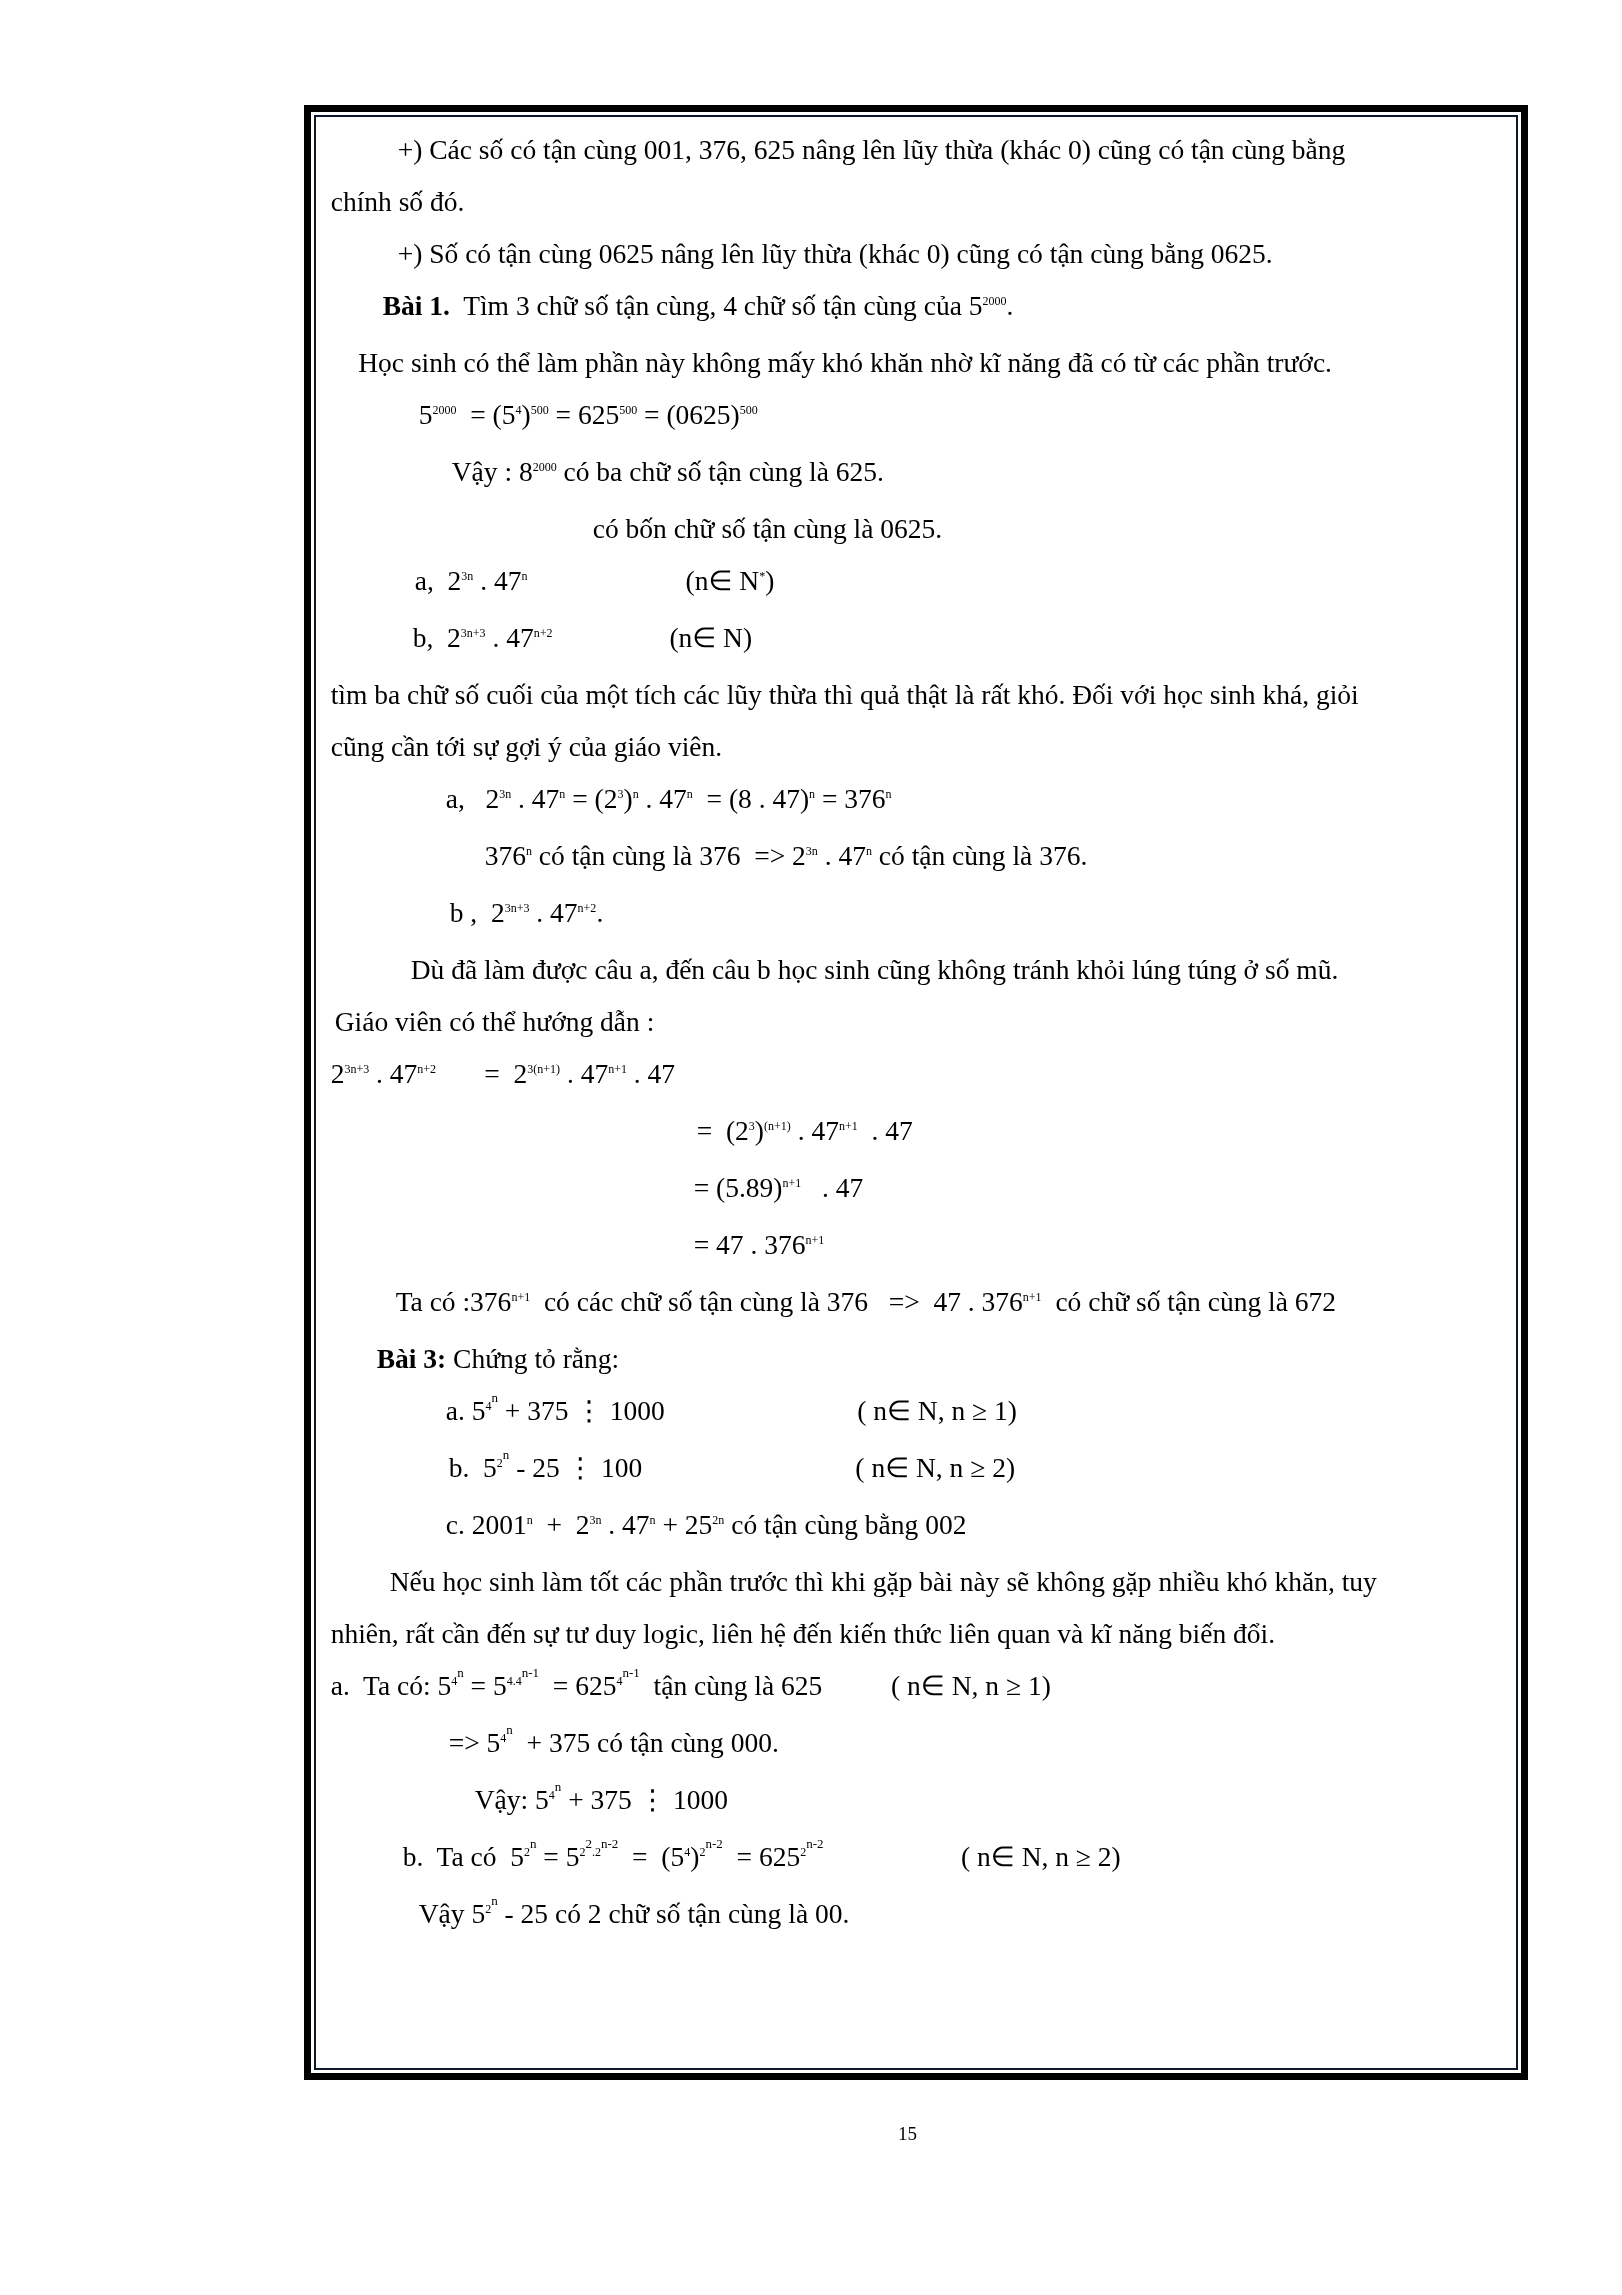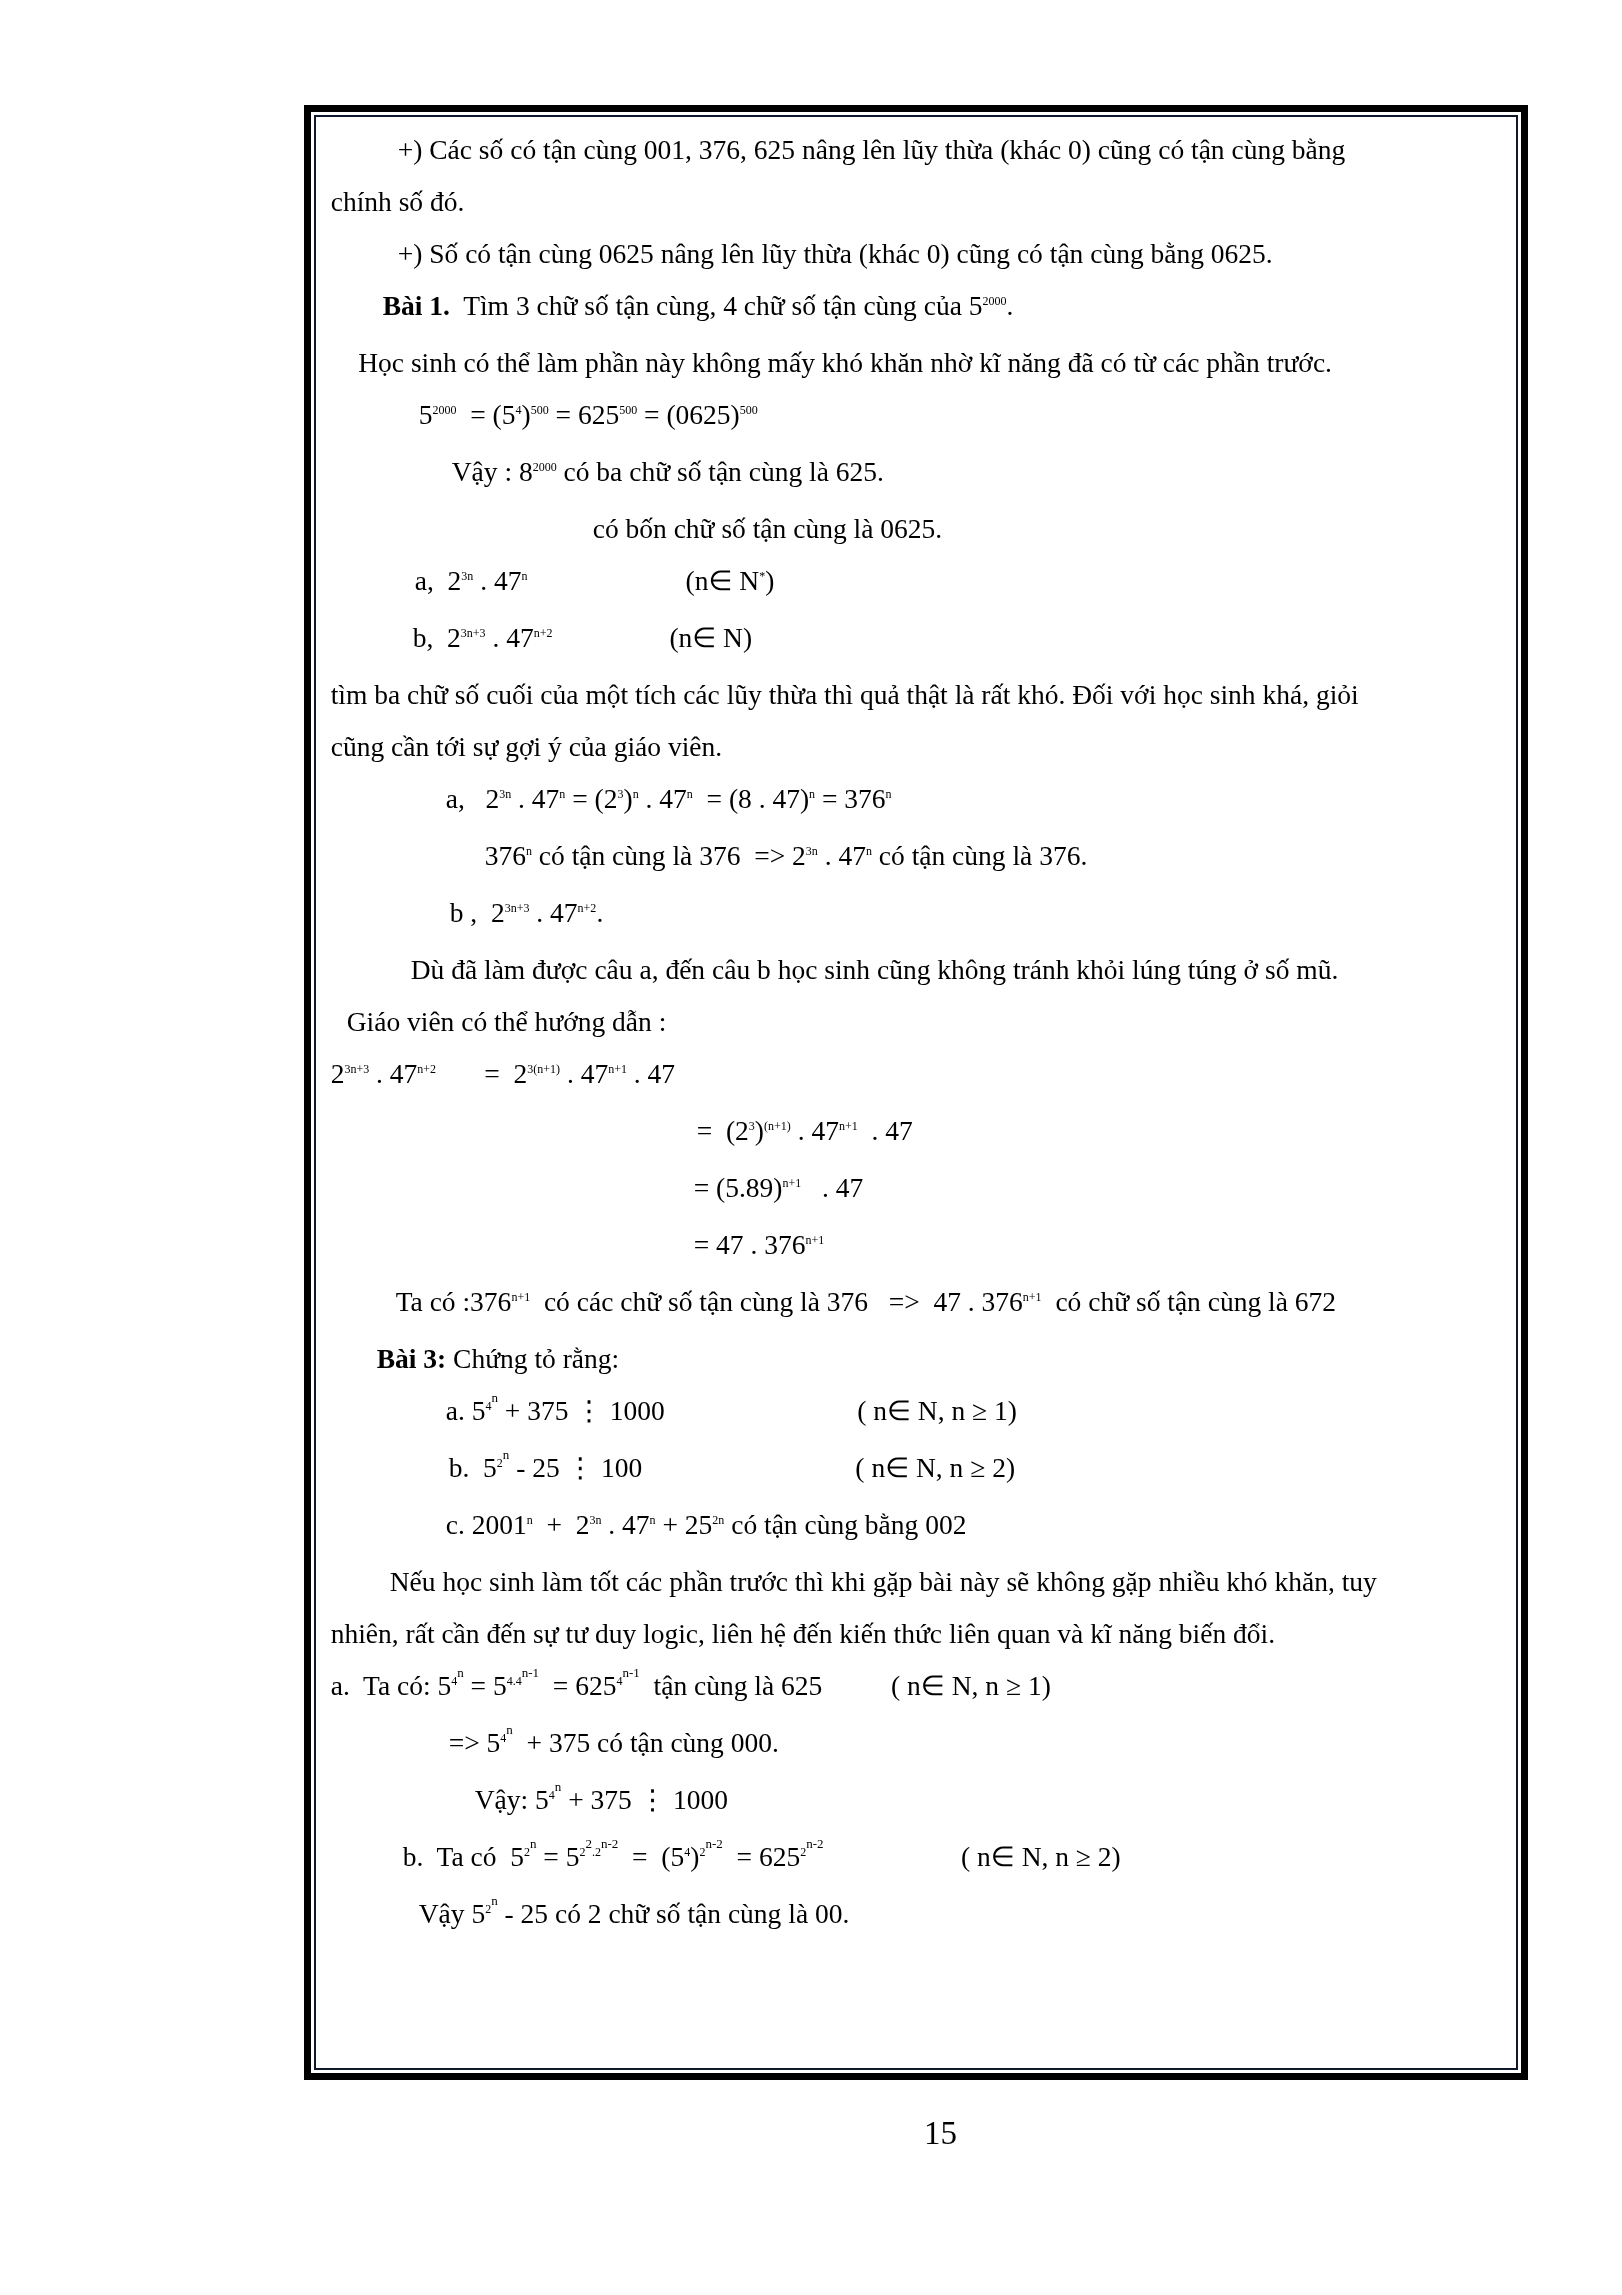--- a/index.html
+++ b/index.html
@@ -28,22 +28,22 @@
   }
   .line{
     font-size:27.5px;
     line-height:52px;
     white-space:pre;
   }
   .sg-b{font-weight:bold;}
   .sg-s{font-size:12px;position:relative;top:-9.8px;}
   .sg-ss{font-size:13px;position:relative;top:-17.7px;}
   .pageno{
-    position:absolute;left:924px;top:2118px;
-    font-size:33px;line-height:31px;
+    position:absolute;left:898px;top:2118px;
+    font-size:19px;line-height:31px;
   }
 </style>
 </head>
 <body>
 
 <div class="page">
 
   <div class="frame">
     <div class="frame-inner">
       <div class="line" style="margin-left:67px"><span>+) Các số có tận cùng 001, 376, 625 nâng lên lũy thừa (khác 0) cũng có tận cùng bằng</span></div>
@@ -55,21 +55,21 @@
       <div class="line" style="margin-left:121px"><span>Vậy : 8</span><span class="sg-s">2000</span><span> có ba chữ số tận cùng là 625.</span></div>
       <div class="line" style="margin-left:262px"><span>có bốn chữ số tận cùng là 0625.</span></div>
       <div class="line" style="margin-left:84px"><span>a,  2</span><span class="sg-s">3n</span><span> . 47</span><span class="sg-s">n</span><span>                       (n∈ N</span><span class="sg-s">*</span><span>)</span></div>
       <div class="line" style="margin-left:82px"><span>b,  2</span><span class="sg-s">3n+3</span><span> . 47</span><span class="sg-s">n+2</span><span>                 (n∈ N)</span></div>
       <div class="line" style="margin-left:0"><span>tìm ba chữ số cuối của một tích các lũy thừa thì quả thật là rất khó. Đối với học sinh khá, giỏi</span></div>
       <div class="line" style="margin-left:0"><span>cũng cần tới sự gợi ý của giáo viên.</span></div>
       <div class="line" style="margin-left:115px"><span>a,   2</span><span class="sg-s">3n</span><span> . 47</span><span class="sg-s">n</span><span> = (2</span><span class="sg-s">3</span><span>)</span><span class="sg-s">n</span><span> . 47</span><span class="sg-s">n</span><span>  = (8 . 47)</span><span class="sg-s">n</span><span> = 376</span><span class="sg-s">n</span></div>
       <div class="line" style="margin-left:154px"><span>376</span><span class="sg-s">n</span><span> có tận cùng là 376  =&gt; 2</span><span class="sg-s">3n</span><span> . 47</span><span class="sg-s">n</span><span> có tận cùng là 376.</span></div>
       <div class="line" style="margin-left:119px"><span>b ,  2</span><span class="sg-s">3n+3</span><span> . 47</span><span class="sg-s">n+2</span><span>.</span></div>
       <div class="line" style="margin-left:80px"><span>Dù đã làm được câu a, đến câu b học sinh cũng không tránh khỏi lúng túng ở số mũ.</span></div>
-      <div class="line" style="margin-left:16px"><span>Giáo viên có thể hướng dẫn :</span></div>
+      <div class="line" style="margin-left:4px"><span>Giáo viên có thể hướng dẫn :</span></div>
       <div class="line" style=""><span>2</span><span class="sg-s">3n+3</span><span> . 47</span><span class="sg-s">n+2</span><span>       =  2</span><span class="sg-s">3(n+1)</span><span> . 47</span><span class="sg-s">n+1</span><span> . 47</span></div>
       <div class="line" style="margin-left:366px"><span>=  (2</span><span class="sg-s">3</span><span>)</span><span class="sg-s">(n+1)</span><span> . 47</span><span class="sg-s">n+1</span><span>  . 47</span></div>
       <div class="line" style="margin-left:363px"><span>= (5.89)</span><span class="sg-s">n+1</span><span>   . 47</span></div>
       <div class="line" style="margin-left:363px"><span>= 47 . 376</span><span class="sg-s">n+1</span></div>
       <div class="line" style="margin-left:65px"><span>Ta có :376</span><span class="sg-s">n+1</span><span>  có các chữ số tận cùng là 376   =&gt;  47 . 376</span><span class="sg-s">n+1</span><span>  có chữ số tận cùng là 672</span></div>
       <div class="line" style="margin-left:46px"><span class="sg-b">Bài 3:</span><span> Chứng tỏ rằng:</span></div>
       <div class="line" style="margin-left:115px"><span>a. 5</span><span class="sg-s">4</span><span class="sg-ss">n</span><span> + 375 ⋮ 1000                            ( n∈ N, n ≥ 1)</span></div>
       <div class="line" style="margin-left:118px"><span>b.  5</span><span class="sg-s">2</span><span class="sg-ss">n</span><span> - 25 ⋮ 100                               ( n∈ N, n ≥ 2)</span></div>
       <div class="line" style="margin-left:115px"><span>c. 2001</span><span class="sg-s">n</span><span>  +  2</span><span class="sg-s">3n</span><span> . 47</span><span class="sg-s">n</span><span> + 25</span><span class="sg-s">2n</span><span> có tận cùng bằng 002</span></div>
       <div class="line" style="margin-left:59px"><span>Nếu học sinh làm tốt các phần trước thì khi gặp bài này sẽ không gặp nhiều khó khăn, tuy</span></div>

